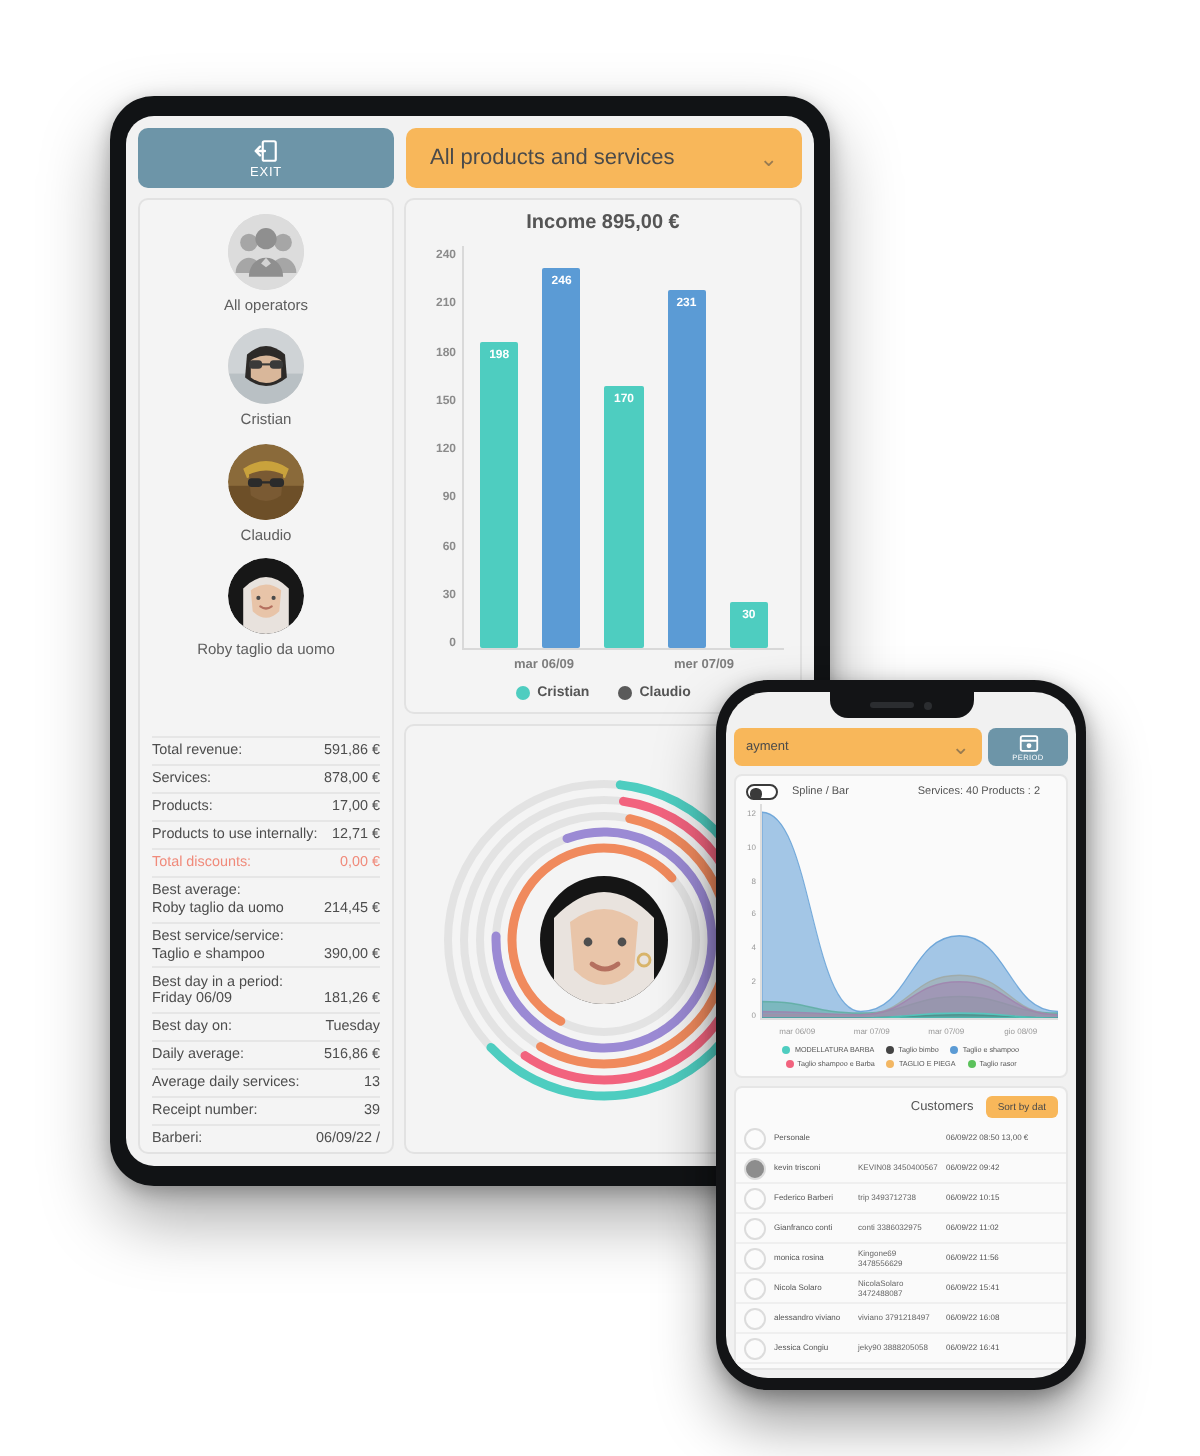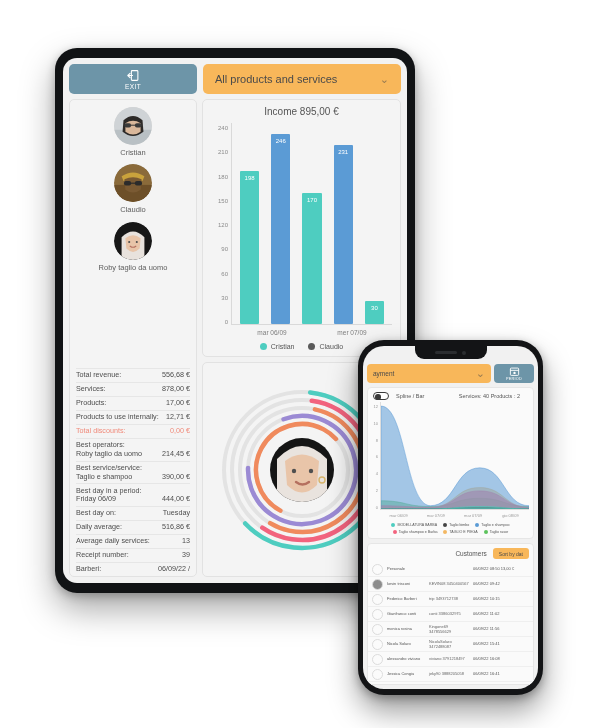--- a/index.html
+++ b/index.html
@@ -81,21 +81,21 @@
     padding: 2.1px 0;
     font-size: 7.2px; color: #4d4d4d; line-height: 1.22;
   }
   .srow .k { text-align: left; }
   .srow .v { text-align: right; white-space: nowrap; }
   .srow.discount .k, .srow.discount .v { color: #f08a7a; }
   .srow.stacked { display: block; }
   .srow.stacked .k { display: block; }
   .srow.stacked .line2 { display: flex; justify-content: space-between; }
 
-  .t-right { flex: 1; display: flex; flex-direction: column; gap: 5px; min-width: 0; }
+  .t-right { flex: 1; display: flex; flex-direction: column; gap: 5px; min-width: 0; font-weight: bold; }
   .panel {
     background: #f4f4f4; border: 1px solid #e2e2e2; border-radius: 5px;
     display: flex; flex-direction: column; overflow: hidden;
   }
   .panel-title {
     text-align: center; font-size: 10px; color: #555;
     padding: 6px 4px 2px;
   }
   .chart-panel { flex: 0 0 258px; }
   .donut-panel { flex: 1; min-height: 0; }
@@ -259,20 +259,35 @@
           <span>All products and services</span>
           <span class="chev">⌄</span>
         </div>
       </div>
 
       <div class="t-body">
 
         <div class="t-left">
           <div class="operators">
 
+            <div class="op">
+              <div class="op-avatar">
+                <svg width="38" height="38" viewBox="0 0 40 40">
+                  <circle cx="20" cy="20" r="20" fill="#dcdcdc"></circle>
+                  <circle cx="11" cy="15" r="4.6" fill="#a6a6a6"></circle>
+                  <circle cx="29" cy="15" r="4.6" fill="#a6a6a6"></circle>
+                  <path d="M4 31c0-5 4-8 7-8s7 3 7 8z" fill="#a6a6a6"></path>
+                  <path d="M22 31c0-5 4-8 7-8s7 3 7 8z" fill="#a6a6a6"></path>
+                  <circle cx="20" cy="13" r="5.6" fill="#8f8f8f"></circle>
+                  <path d="M11 33c0-6 4.2-10 9-10s9 4 9 10z" fill="#8f8f8f"></path>
+                  <path d="M20 23 l-2.6 3 2.6 2 2.6-2z" fill="#d3d3d3"></path>
+                </svg>
+              </div>
+              <div class="op-name">All operators</div>
+            </div>
 
             <div class="op">
               <div class="op-avatar">
                 <svg width="38" height="38" viewBox="0 0 40 40">
                   <defs>
                       <clipPath id="c1">
                         <circle cx="20" cy="20" r="20"></circle>
                       </clipPath>
                     </defs>
                   <g clip-path="url(#c1)">
@@ -330,57 +345,57 @@
                 </svg>
               </div>
               <div class="op-name">Roby taglio da uomo</div>
             </div>
 
           </div>
 
           <div class="stats" id="stats-list">
               <div class="srow">
                 <span class="k">Total revenue:</span>
-                <span class="v">556,68 €</span>
+                <span class="v">591,86 €</span>
               </div>
               <div class="srow">
                 <span class="k">Services:</span>
                 <span class="v">878,00 €</span>
               </div>
               <div class="srow">
                 <span class="k">Products:</span>
                 <span class="v">17,00 €</span>
               </div>
               <div class="srow">
                 <span class="k">Products to use internally:</span>
                 <span class="v">12,71 €</span>
               </div>
               <div class="srow discount">
                 <span class="k">Total discounts:</span>
                 <span class="v">0,00 €</span>
               </div>
               <div class="srow stacked">
-                <span class="k">Best operators:</span>
+                <span class="k">Best average:</span>
                 <div class="line2">
                   <span>Roby taglio da uomo</span>
                   <span class="v">214,45 €</span>
                 </div>
               </div>
               <div class="srow stacked">
                 <span class="k">Best service/service:</span>
                 <div class="line2">
                   <span>Taglio e shampoo</span>
                   <span class="v">390,00 €</span>
                 </div>
               </div>
               <div class="srow stacked">
                 <span class="k">Best day in a period:</span>
                 <div class="line2">
                   <span>Friday 06/09</span>
-                  <span class="v">444,00 €</span>
+                  <span class="v">181,26 €</span>
                 </div>
               </div>
               <div class="srow">
                 <span class="k">Best day on:</span>
                 <span class="v">Tuesday</span>
               </div>
               <div class="srow">
                 <span class="k">Daily average:</span>
                 <span class="v">516,86 €</span>
               </div>

